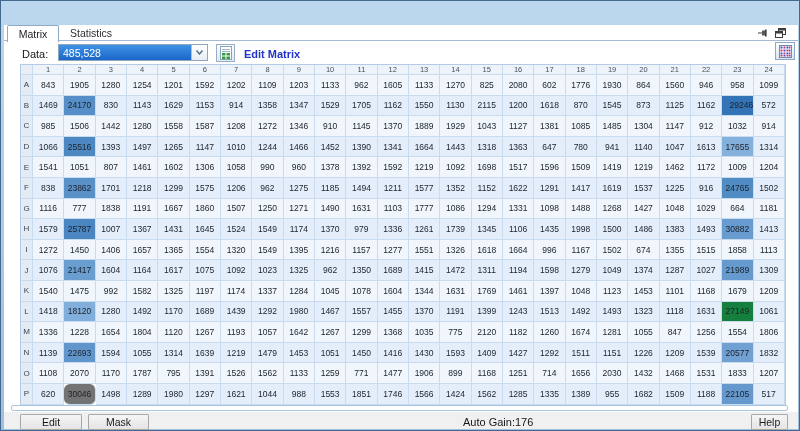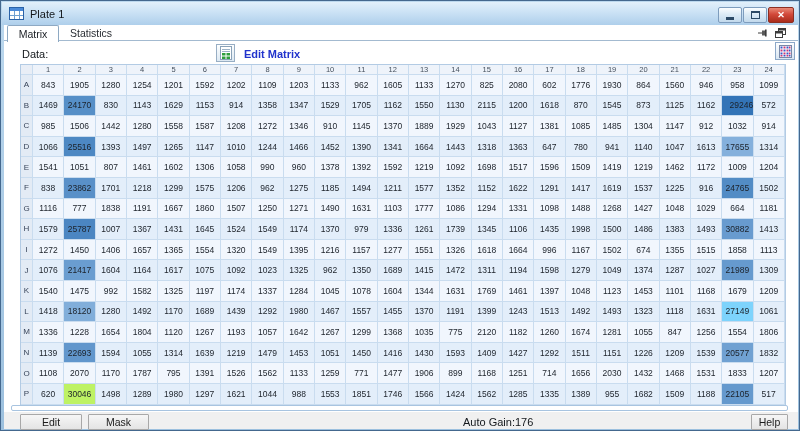--- a/index.html
+++ b/index.html
@@ -55,41 +55,20 @@
   .bottombar { position:absolute; left:0; top:387px; width:100%; height:17px; background:#f0f0f0; }
   .btn { position:absolute; top:2px; height:16px; border:1px solid #a8a8a8; border-radius:1px;
          background:linear-gradient(#f6f6f6,#e4e4e4); font-size:10.5px; color:#1c1c1c;
          display:flex; align-items:center; justify-content:center; }
   .autogain { position:absolute; left:459px; top:4px; font-size:11px; color:#14181c; }
 </style>
 </head>
 <body>
 
 <div class="frame">
-  <div class="titlebar">
-    <svg class="title-icon" viewBox="0 0 15 13">
-      <rect x="0.5" y="0.5" width="14" height="12" fill="#ffffff" stroke="#2a62a8"></rect>
-      <rect x="1" y="1" width="13" height="3" fill="#4a8ad8"></rect>
-      <line x1="5.5" y1="4" x2="5.5" y2="12" stroke="#6fa0d0"></line>
-      <line x1="10.5" y1="4" x2="10.5" y2="12" stroke="#6fa0d0"></line>
-      <line x1="1" y1="8.5" x2="14" y2="8.5" stroke="#6fa0d0"></line>
-    </svg>
-    <span class="title-text">Plate 1</span>
-    <div class="winbtns">
-      <div class="winbtn">
-          <span class="glyph-min"></span>
-        </div>
-      <div class="winbtn">
-          <span class="glyph-max"></span>
-        </div>
-      <div class="winbtn close">
-          <span class="glyph-x">✕</span>
-        </div>
-    </div>
-  </div>
 
   <div class="client">
     <div class="tabrow">
       <div class="tab active">
           <span>Matrix</span>
         </div>
       <div class="tab inactive">
           <span>Statistics</span>
         </div>
       <div class="tab-icons">
@@ -102,20 +81,28 @@
           <rect x="3.5" y="0.5" width="7" height="6" fill="#fff" stroke="#3c3c3c"></rect>
           <rect x="3.5" y="0.5" width="7" height="2" fill="#3c3c3c"></rect>
           <rect x="0.5" y="3.5" width="7" height="6" fill="#fff" stroke="#3c3c3c"></rect>
           <rect x="0.5" y="3.5" width="7" height="2" fill="#3c3c3c"></rect>
         </svg>
       </div>
     </div>
 
     <div class="toolbar">
       <span class="data-label">Data:</span>
+      <div class="combo">
+        <div class="combo-sel">485,528</div>
+        <div class="combo-arrow">
+          <svg width="7" height="5" viewBox="0 0 7 5">
+            <polyline points="0.5,0.5 3.5,4 6.5,0.5" fill="none" stroke="#49637f" stroke-width="1.2"></polyline>
+          </svg>
+        </div>
+      </div>
       <div class="tool-btn">
         <svg width="12" height="14" viewBox="0 0 12 14">
           <rect x="0.5" y="0.5" width="11" height="13" fill="#ffffff" stroke="#8aa2b8"></rect>
           <line x1="2" y1="3.5" x2="10" y2="3.5" stroke="#9cb2c6"></line>
           <line x1="2" y1="5.5" x2="10" y2="5.5" stroke="#9cb2c6"></line>
           <rect x="2" y="7" width="8" height="6" fill="#2f9e3c"></rect>
           <line x1="2" y1="10" x2="10" y2="10" stroke="#fff"></line>
           <line x1="6" y1="7" x2="6" y2="13" stroke="#fff"></line>
         </svg>
       </div>
@@ -461,21 +448,21 @@
         <div class="c odd">1370</div>
         <div class="c odd">1191</div>
         <div class="c odd">1399</div>
         <div class="c odd">1243</div>
         <div class="c odd">1513</div>
         <div class="c odd">1492</div>
         <div class="c odd">1493</div>
         <div class="c odd">1323</div>
         <div class="c odd">1118</div>
         <div class="c odd">1631</div>
-        <div class="c odd" style="background: #7dd3fc;">27149</div>
+        <div class="c odd" style="background: #15803d;">27149</div>
         <div class="c odd">1061</div>
         <div class="c rh">M</div>
         <div class="c even">1336</div>
         <div class="c even">1228</div>
         <div class="c even">1654</div>
         <div class="c even">1804</div>
         <div class="c even">1120</div>
         <div class="c even">1267</div>
         <div class="c even">1193</div>
         <div class="c even">1057</div>
@@ -540,21 +527,21 @@
         <div class="c even">714</div>
         <div class="c even">1656</div>
         <div class="c even">2030</div>
         <div class="c even">1432</div>
         <div class="c even">1468</div>
         <div class="c even">1531</div>
         <div class="c even">1833</div>
         <div class="c even">1207</div>
         <div class="c rh">P</div>
         <div class="c odd">620</div>
-        <div class="c odd" style="background: #bef264;">30046</div>
+        <div class="c odd" style="background: #737373; border-radius: 6px;">30046</div>
         <div class="c odd">1498</div>
         <div class="c odd">1289</div>
         <div class="c odd">1980</div>
         <div class="c odd">1297</div>
         <div class="c odd">1621</div>
         <div class="c odd">1044</div>
         <div class="c odd">988</div>
         <div class="c odd">1553</div>
         <div class="c odd">1851</div>
         <div class="c odd">1746</div>

